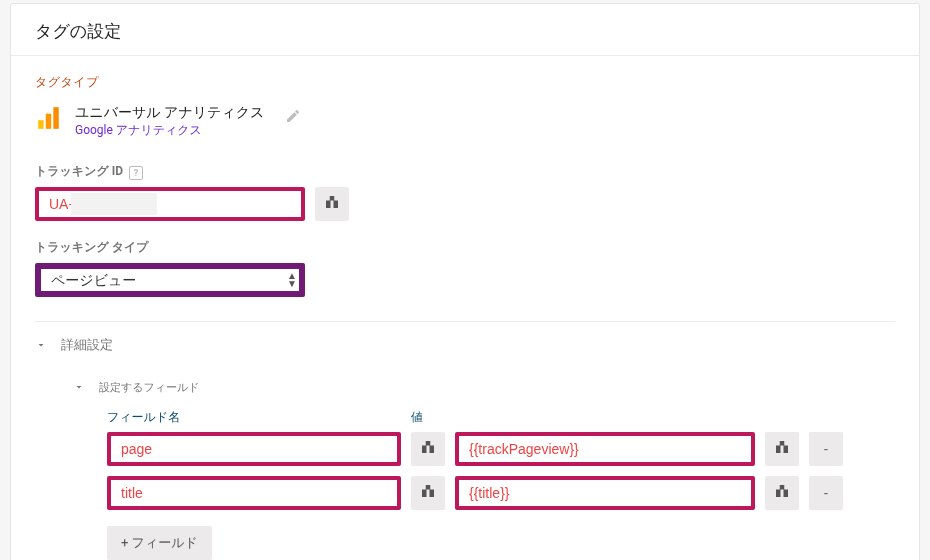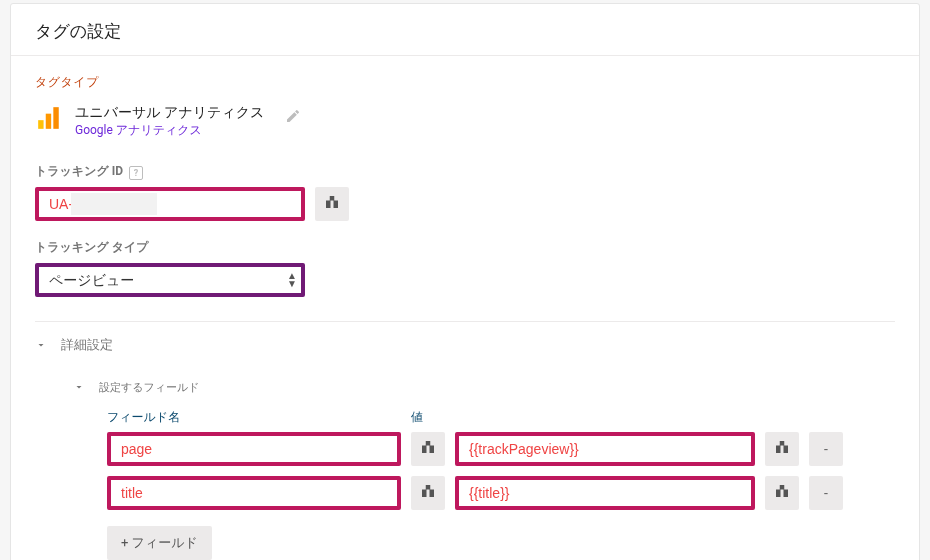--- a/index.html
+++ b/index.html
@@ -78,21 +78,21 @@
     border:4px solid #be185d;border-radius:2px;
     background:#fff;color:#ef4444;
     padding:0 10px;font-size:14px;
     box-sizing:border-box;
   }
   .select-wrap{
     position:relative;width:270px;height:34px;
   }
   .select-wrap select{
     width:100%;height:100%;
-    border:4px solid #701a75;border-radius:2px;background:#fff;
+    border:6px solid #701a75;border-radius:2px;background:#fff;
     padding:0 41px 0 10px;font-size:14px;color:#333;
     appearance:none;-webkit-appearance:none;-moz-appearance:none;
     box-sizing:border-box;
   }
   .sel-arrows{
     position:absolute;right:8px;top:50%;transform:translateY(-50%);
     pointer-events:none;color:#555;font-size:10px;line-height:8px;
     display:flex;flex-direction:column;
   }
   .icon-btn{

